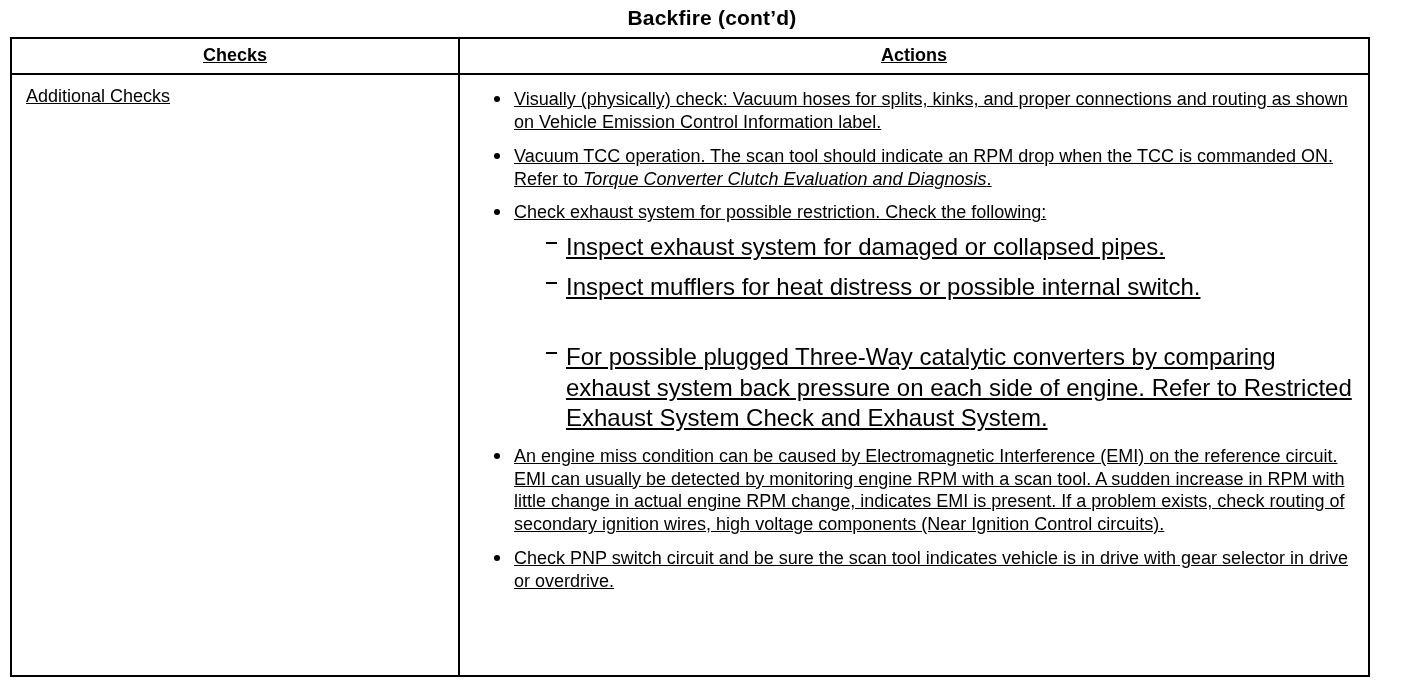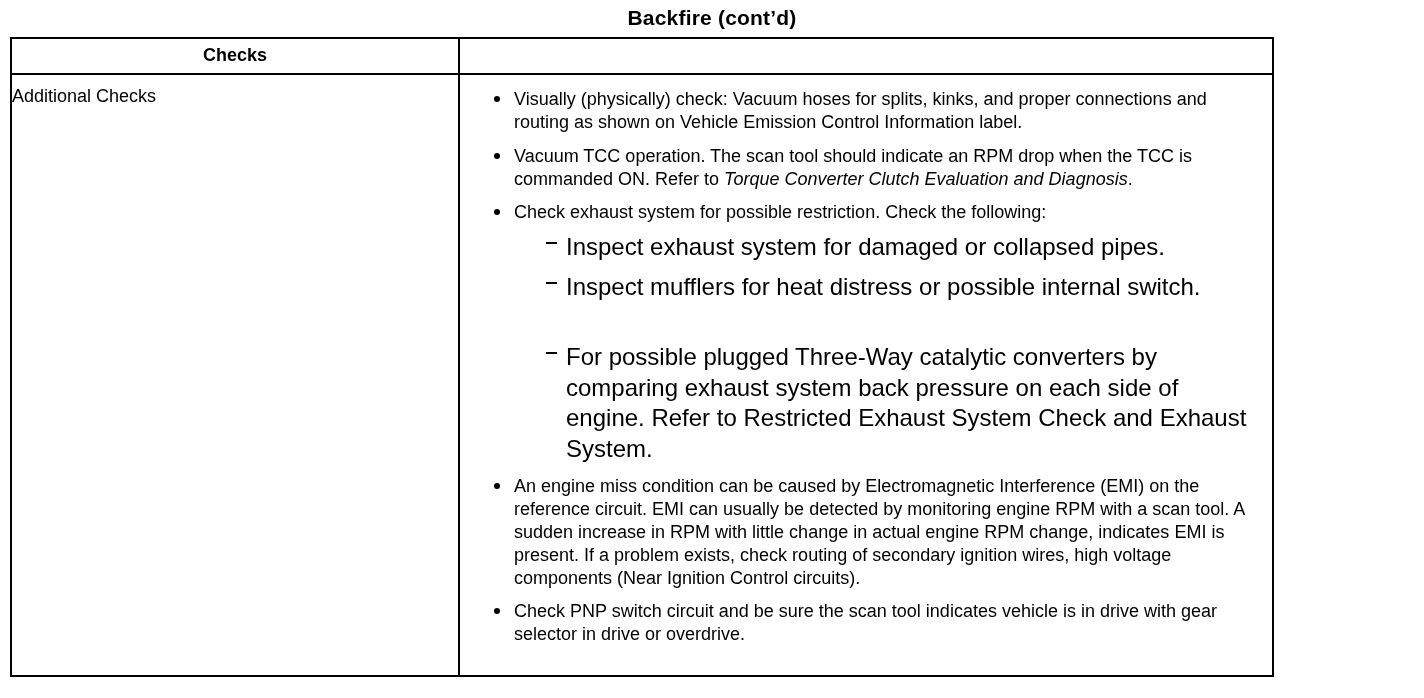--- a/index.html
+++ b/index.html
@@ -25,22 +25,23 @@
     font-size: 21px;
     font-weight: bold;
     letter-spacing: 0.2px;
     padding-top: 6px;
     padding-bottom: 7px;
   }
   .table {
     margin: 0 10px;
     border: 2px solid #000;
     border-collapse: collapse;
-    width: 1264px;
+    width: 1360px;
     box-sizing: border-box;
+    text-decoration: underline;
   }
   .table-header-row {
     display: flex;
     border-bottom: 2px solid #000;
   }
   .th {
     font-size: 18px;
     font-weight: bold;
     text-align: center;
     padding: 6px 0 7px 0;
@@ -56,21 +57,21 @@
     box-sizing: border-box;
   }
   .table-body-row {
     display: flex;
     min-height: 600px;
   }
   .td-checks {
     width: 448px;
     border-right: 2px solid #000;
     box-sizing: border-box;
-    padding: 11px 0 0 0;
+    padding: 11px 0 0 14px;
     font-size: 18px;
   }
   .td-actions {
     flex: 1;
     box-sizing: border-box;
     padding: 13px 14px 6px 26px;
   }
   ul.bullets {
     list-style: none;
     margin: 0;
@@ -130,20 +131,21 @@
 <body>
 
 <div class="page">
 
   <div class="doc-title">Backfire  (cont’d)</div>
 
   <div class="table">
 
     <div class="table-header-row">
       <div class="th col-checks">Checks</div>
+      <div class="th col-actions">Actions</div>
     </div>
 
     <div class="table-body-row">
 
       <div class="td-checks">
         <span>Additional Checks</span>
       </div>
 
       <div class="td-actions">
         <ul class="bullets">

